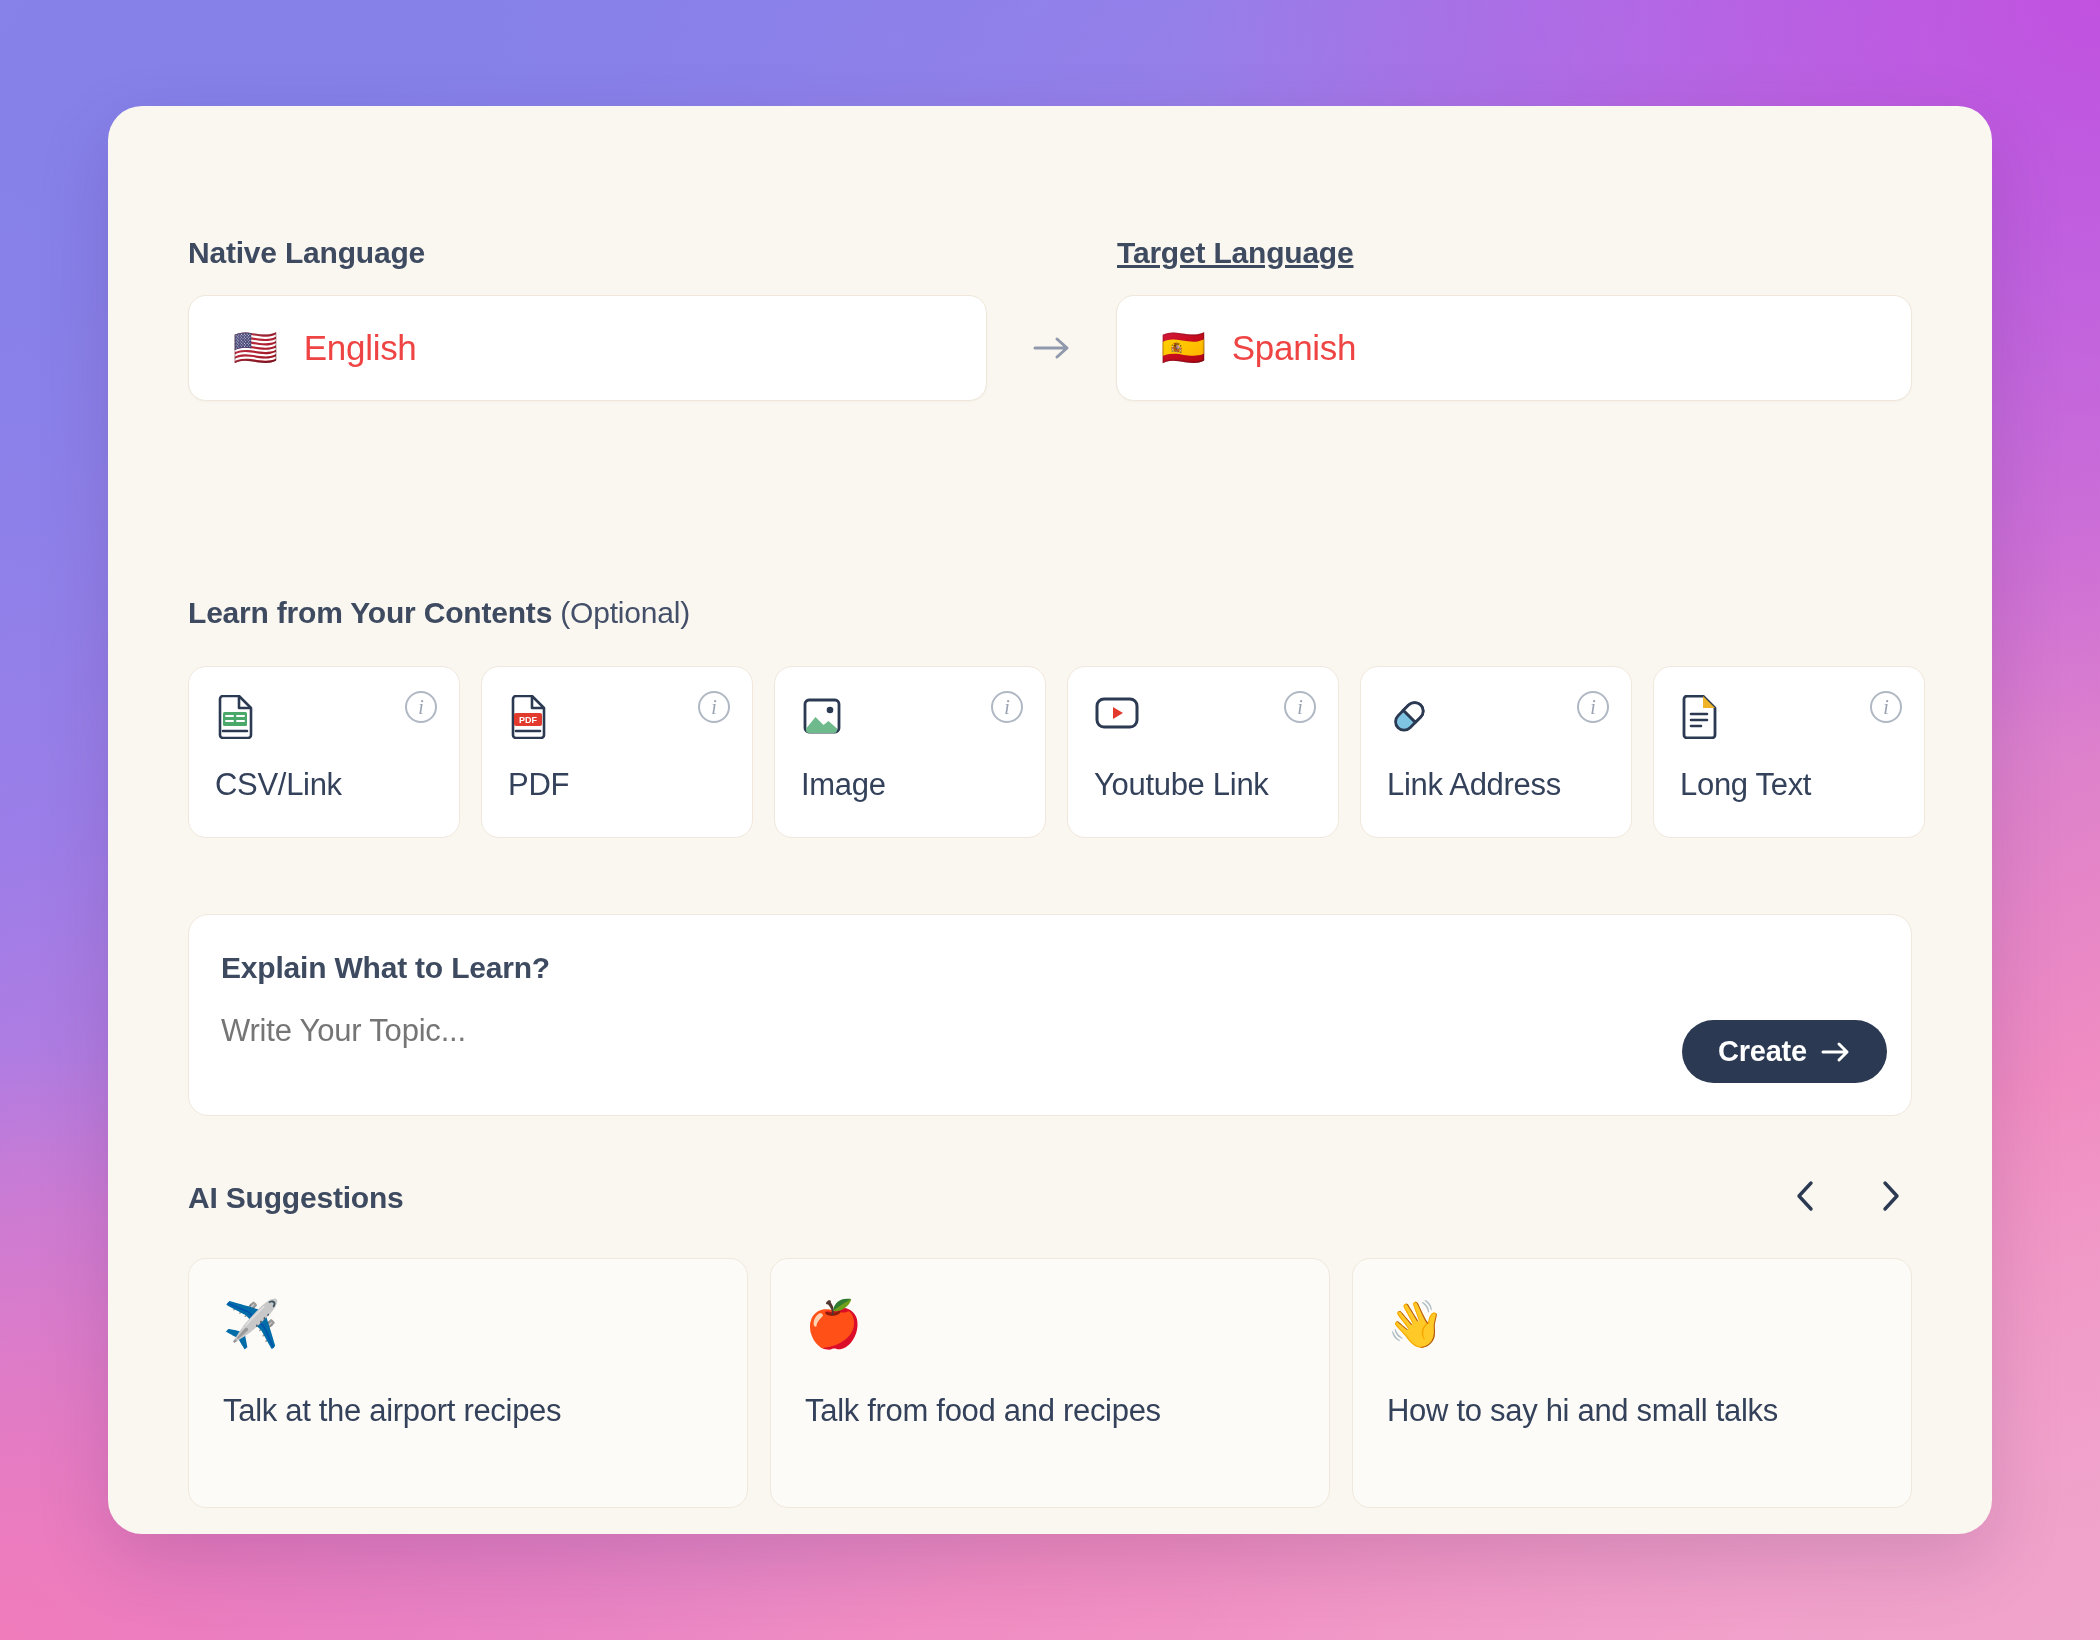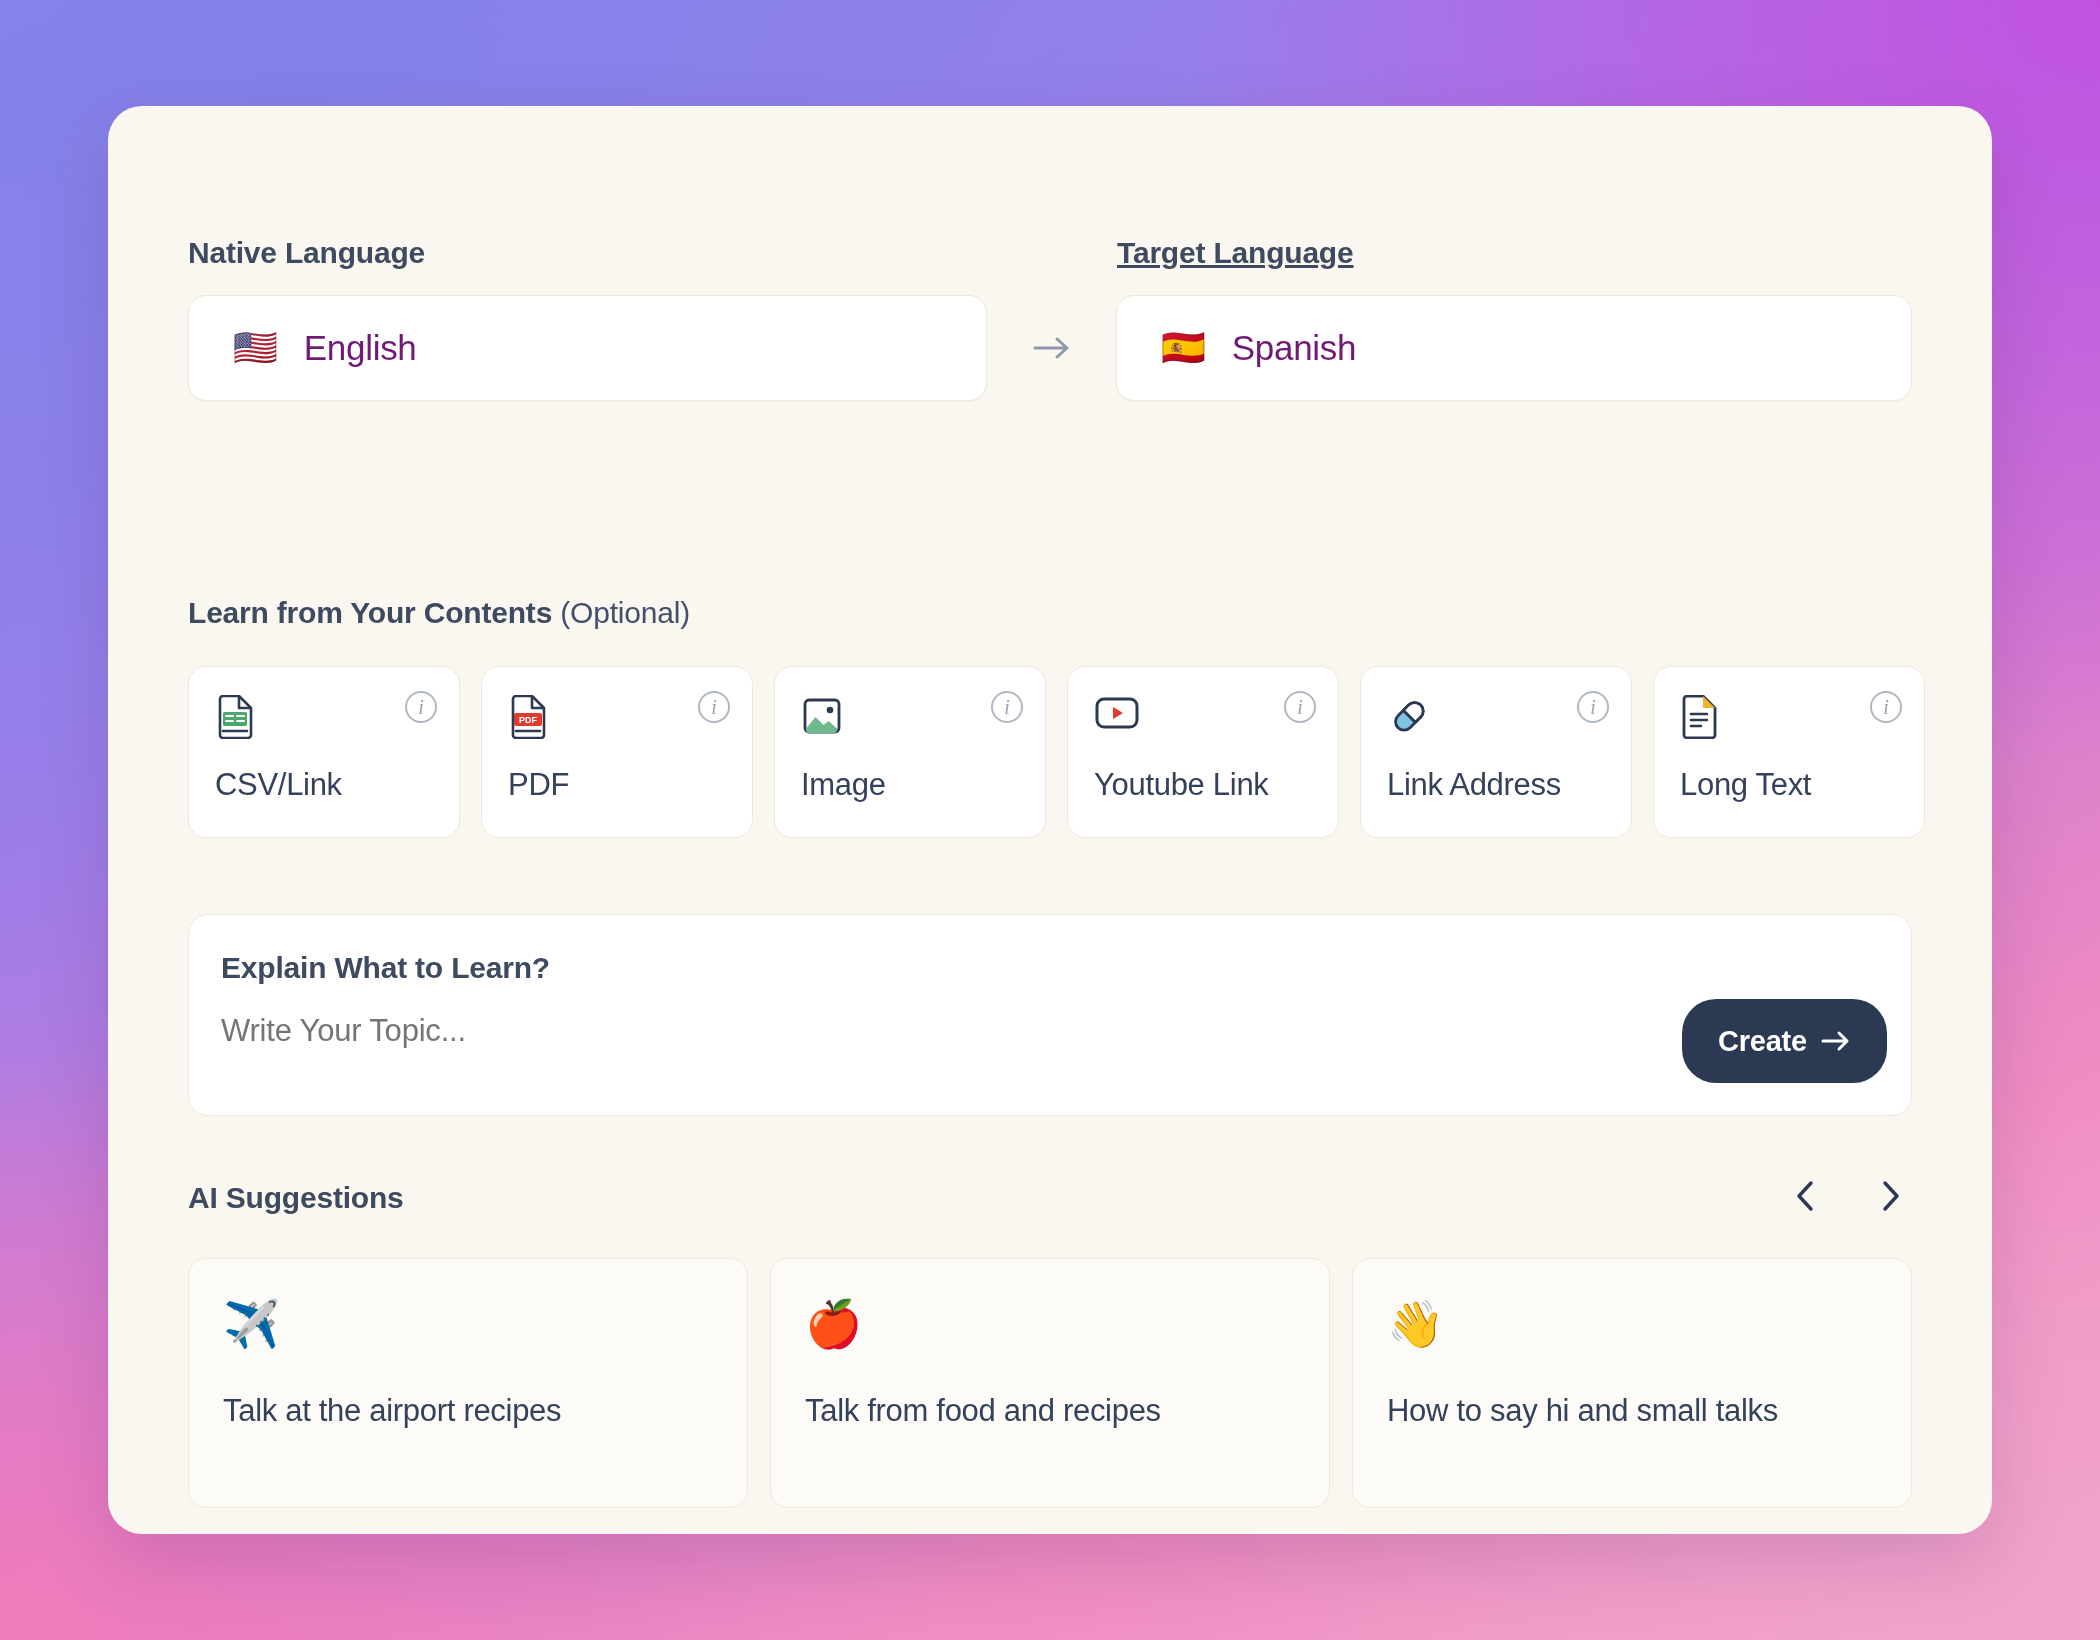--- a/index.html
+++ b/index.html
@@ -59,21 +59,21 @@
     display: flex; align-items: center;
     padding-left: 44px;
     gap: 26px;
     box-shadow: 0 1px 2px rgba(0,0,0,.03);
   }
   .lang-select.native { width: 800px; }
   .lang-select.target { width: 797px; }
   .lang-flag { font-size: 36px; line-height: 1; }
   .lang-name {
     font-size: 35px;
-    color: #701a75;
+    color: #ef4444;
     letter-spacing: -.3px;
     text-align: right;
   }
   .lang-arrow {
     width: 129px;
     display: flex; align-items: center; justify-content: center;
     color: #8f99ab;
   }
 
   
@@ -128,21 +128,21 @@
     color: #a21caf;
     letter-spacing: -.2px;
     border: none; outline: none;
     background: transparent;
     width: 1300px;
     font-family: "Liberation Sans", sans-serif;
     padding: 0;
   }
   .create-btn {
     position: absolute; right: 24px; bottom: 32px;
-    height: 84px;
+    height: 63px;
     background: #2b3a52;
     color: #fff;
     border: none;
     border-radius: 34px;
     padding: 0 36px;
     font-size: 29px;
     font-weight: 700;
     letter-spacing: -.2px;
     display: flex; align-items: center; gap: 14px;
     cursor: pointer;

